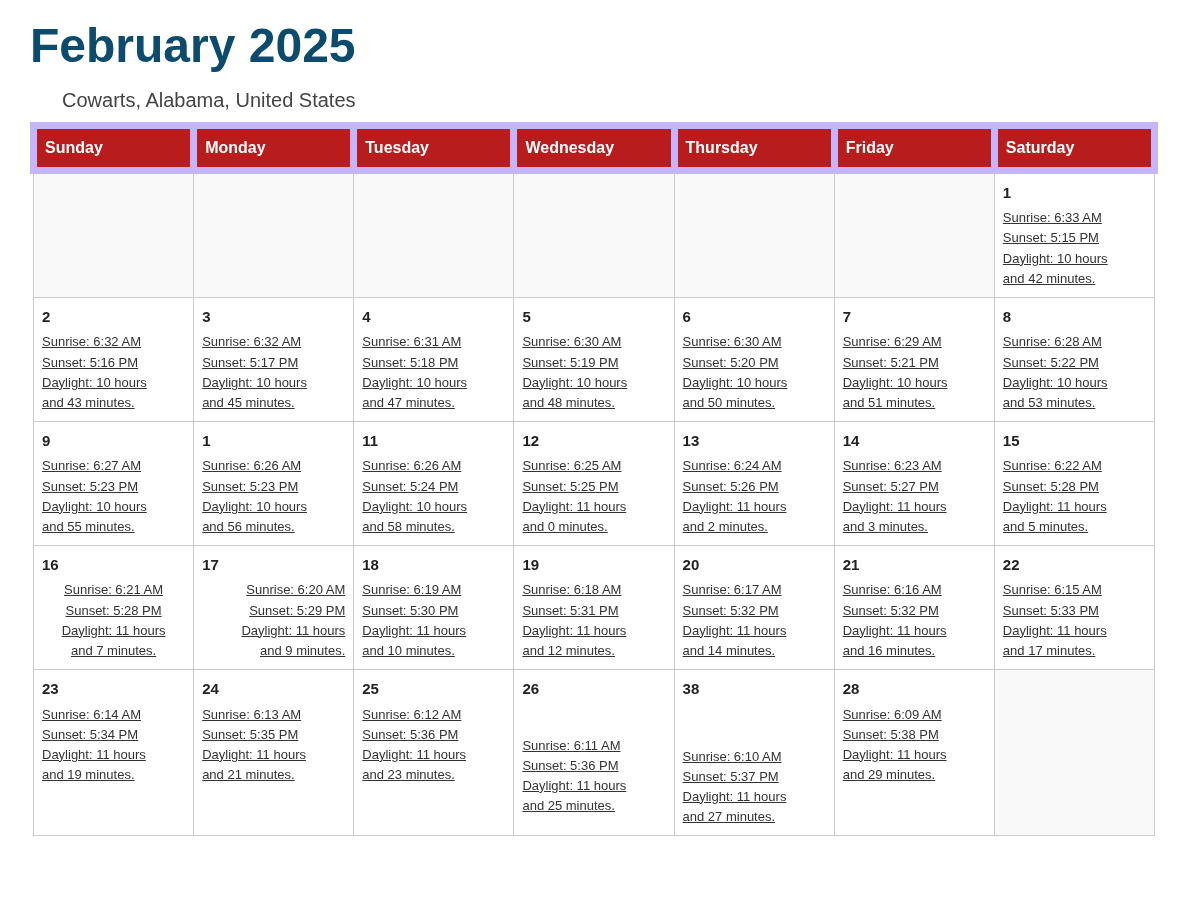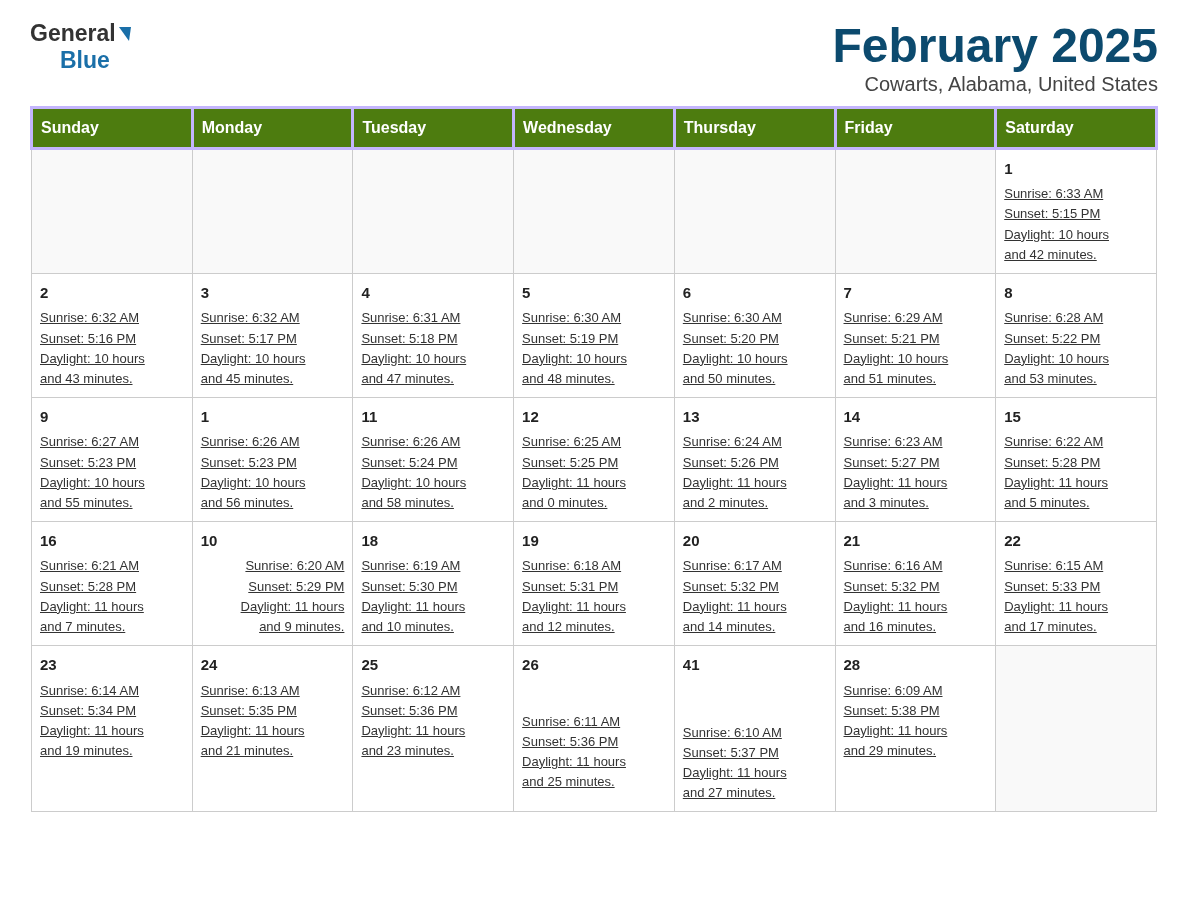--- a/index.html
+++ b/index.html
@@ -26,35 +26,35 @@
     }
     .title-block h1 {
       font-size: 48px;
       font-weight: 900;
       color: #0c4a6e;
       line-height: 1.1;
     }
     .title-block .subtitle {
       font-size: 20px;
       color: #444;
-      margin-top: 0;
+      margin-top: 16px;
     }
     .calendar {
       width: 100%;
       border-collapse: collapse;
       margin-top: 10px;
     }
     .calendar thead tr th {
-      background-color: #4d7c0f;
+      background-color: #b91c1c;
       color: #fff;
       padding: 10px 8px;
       text-align: left;
       font-size: 16px;
       font-weight: bold;
-      border: 3px solid #c4b5fd;
+      border: 7px solid #c4b5fd;
     }
     .calendar tbody tr td {
       vertical-align: top;
       padding: 8px 8px;
       border: 1px solid #ccc;
       width: 14.28%;
       min-height: 110px;
       font-size: 12.5px;
       color: #333;
       line-height: 1.5;
@@ -88,27 +88,20 @@
       font-size: 23px;
       font-weight: bold;
       color: #1a6fa8;
       margin-left: 30px;
     }
   </style>
 </head>
 <body>
 
 <div class="header">
-  <div class="logo">
-    <div class="logo-line1">
-      <span>General</span>
-      <span style="display:inline-block;width:0;height:0;border-left:10px solid transparent;border-right:2px solid transparent;border-top:14px solid #1a6fa8;margin-left:3px;vertical-align:middle;"></span>
-    </div>
-    <div class="logo-line2">Blue</div>
-  </div>
   <div class="title-block">
     <h1>February 2025</h1>
     <div class="subtitle">Cowarts, Alabama, United States</div>
   </div>
 </div>
 
 <table class="calendar">
   <thead>
     <tr>
       <th>Sunday</th>
@@ -234,27 +227,27 @@
           <span class="day-num">15</span>
           <div class="day-info" style="white-space: pre-line;">Sunrise: 6:22 AM
 Sunset: 5:28 PM
 Daylight: 11 hours
 and 5 minutes.</div>
         </td>
       </tr>
       <tr>
         <td>
           <span class="day-num">16</span>
-          <div class="day-info" style="white-space: pre-line;">Sunrise: 6:21 AM
+          <div class="day-info" style="white-space: pre-line; text-align: center;">Sunrise: 6:21 AM
 Sunset: 5:28 PM
 Daylight: 11 hours
 and 7 minutes.</div>
         </td>
         <td>
-          <span class="day-num">10</span>
+          <span class="day-num">17</span>
           <div class="day-info" style="white-space: pre-line; text-align: right;">Sunrise: 6:20 AM
 Sunset: 5:29 PM
 Daylight: 11 hours
 and 9 minutes.</div>
         </td>
         <td>
           <span class="day-num">18</span>
           <div class="day-info" style="white-space: pre-line;">Sunrise: 6:19 AM
 Sunset: 5:30 PM
 Daylight: 11 hours
@@ -312,21 +305,21 @@
 and 23 minutes.</div>
         </td>
         <td>
           <span class="day-num">26</span>
           <div class="day-info" style="white-space: pre-line; margin-top: 35px;">Sunrise: 6:11 AM
 Sunset: 5:36 PM
 Daylight: 11 hours
 and 25 minutes.</div>
         </td>
         <td>
-          <span class="day-num">41</span>
+          <span class="day-num">38</span>
           <div class="day-info" style="white-space: pre-line; margin-top: 46px;">Sunrise: 6:10 AM
 Sunset: 5:37 PM
 Daylight: 11 hours
 and 27 minutes.</div>
         </td>
         <td>
           <span class="day-num">28</span>
           <div class="day-info" style="white-space: pre-line;">Sunrise: 6:09 AM
 Sunset: 5:38 PM
 Daylight: 11 hours

